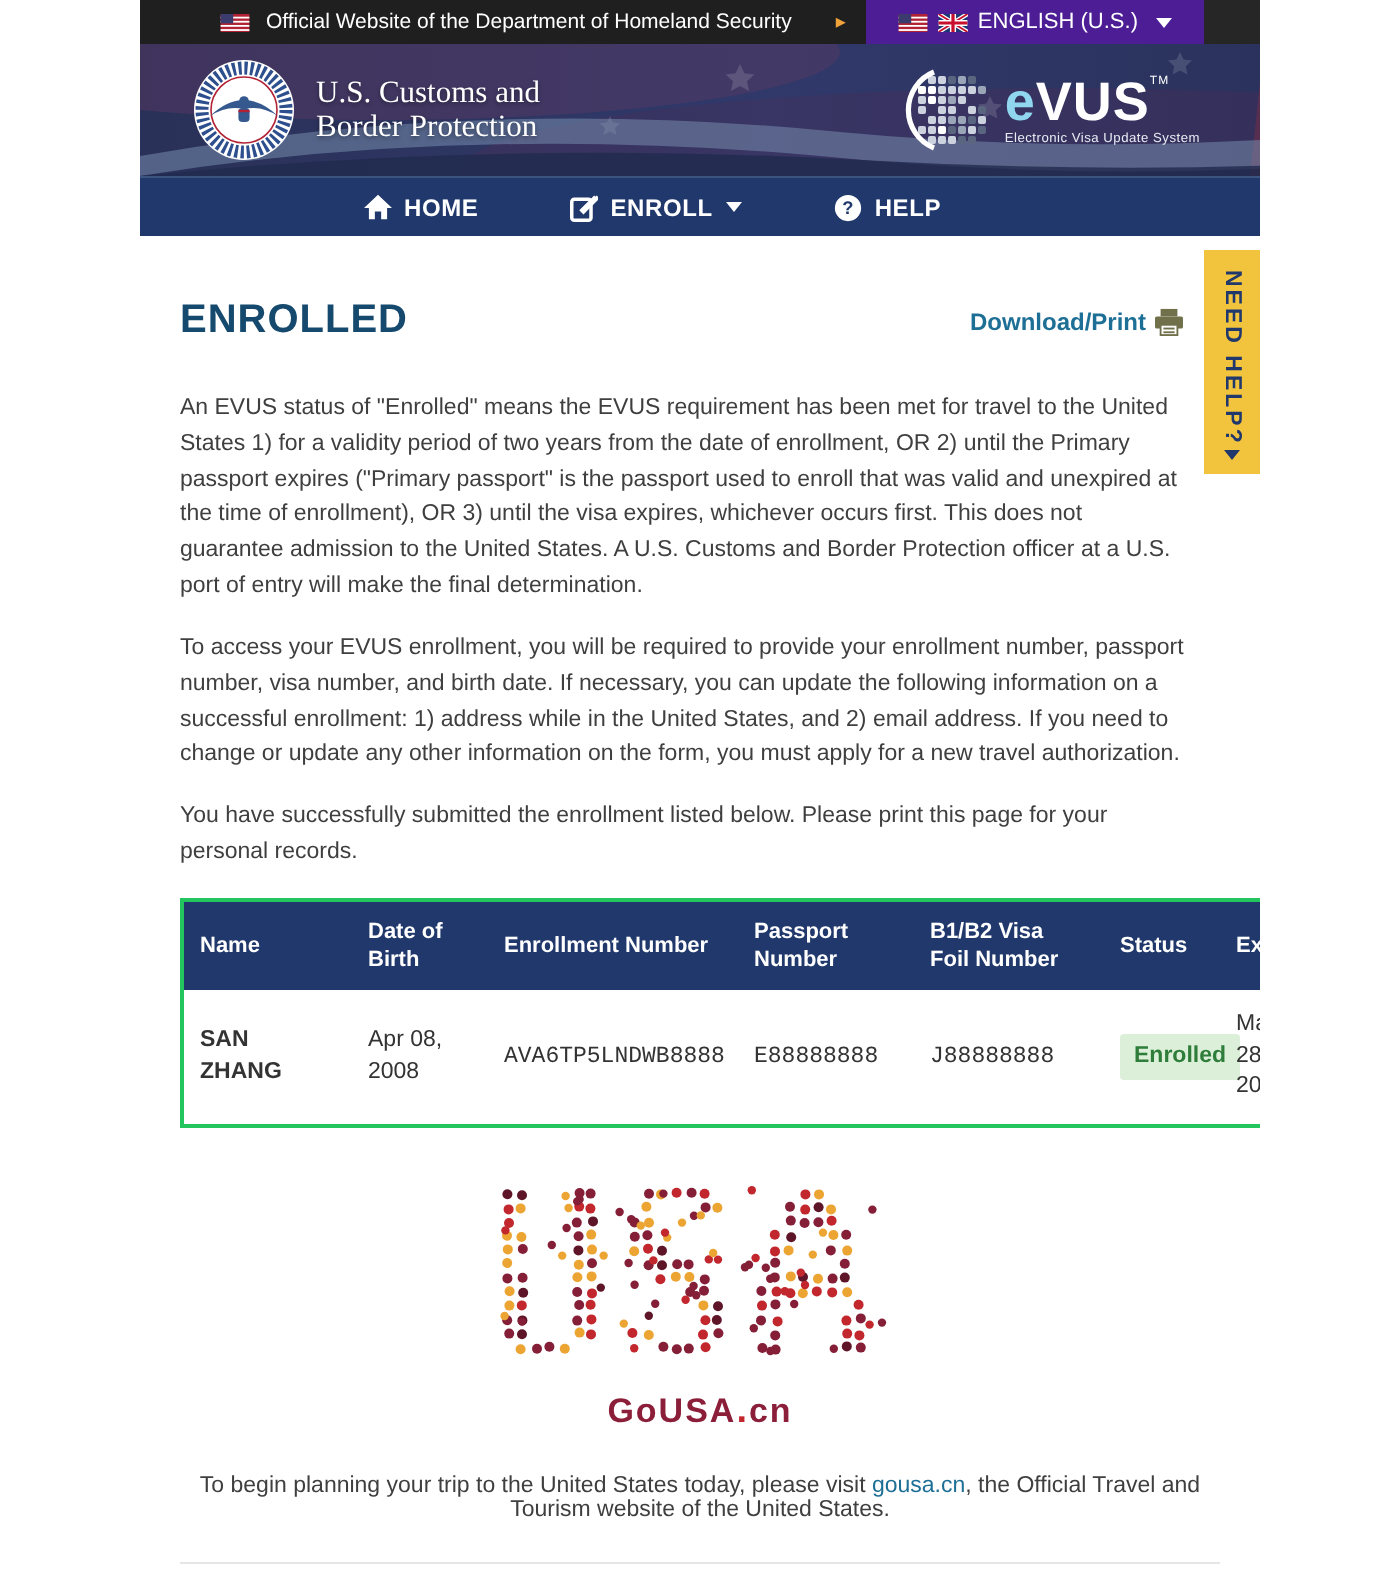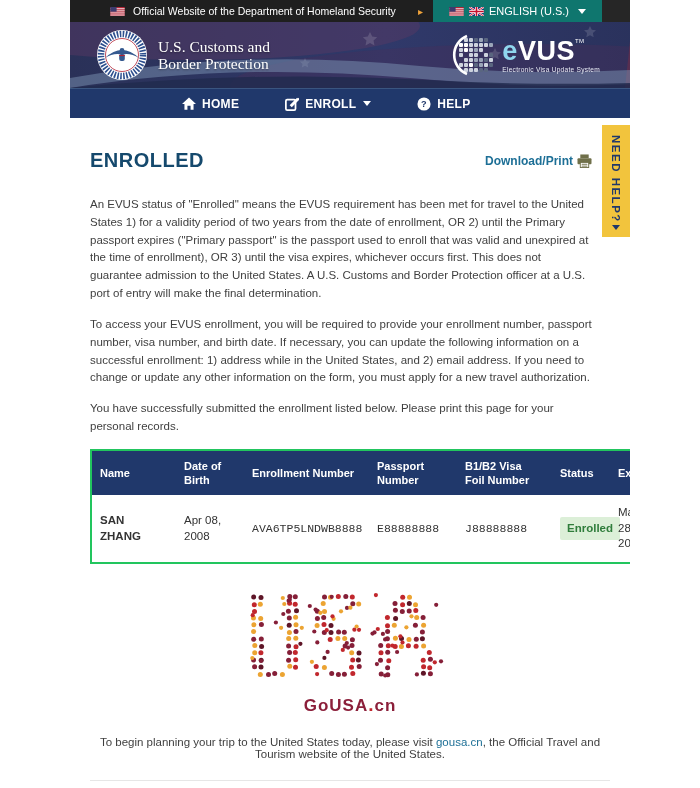--- a/index.html
+++ b/index.html
@@ -3,21 +3,21 @@
 <meta charset="utf-8">
 <style>
   * { box-sizing: border-box; margin:0; padding:0; }
   body { font-family:"Liberation Sans",sans-serif; background:#fff; }
   .page { position:relative; width:560px; height:788px; background:#fff; overflow:hidden; margin:0 auto; }
 
   
   .topbar { height:22px; background:#1f1f1f; display:flex; align-items:center; color:#fff; font-size:10.5px; }
   .topbar .flag { width:15px; height:9px; margin:0 8px 0 40px; flex:0 0 auto; }
   .orange-caret { color:#f0a33a; font-size:10px; margin-right:10px; }
-  .lang { background:#0f766e; height:22px; display:flex; align-items:center; gap:5px; padding:0 16px; font-size:11px; cursor:pointer; }
+  .lang { background:#4c1d95; height:22px; display:flex; align-items:center; gap:5px; padding:0 16px; font-size:11px; cursor:pointer; }
   .lang .flag { margin:0; }
   .caret-down { width:0; height:0; border-left:4px solid transparent; border-right:4px solid transparent; border-top:5px solid #fff; margin-left:4px; }
   .topbar-spacer { flex:1; }
   .topbar-end { width:28px; height:22px; background:#262626; }
 
   
   .banner { position:relative; height:66px; background:#701a75; overflow:hidden; }
   .banner-bg { position:absolute; inset:0; }
   .banner-row { position:relative; height:100%; display:flex; align-items:center; padding:0 26px; }
   .agency { color:#fff; font-family:"Liberation Serif",serif; font-size:15.5px; line-height:1.12; margin-left:10px; text-shadow:0 1px 2px rgba(0,0,0,.4); }

